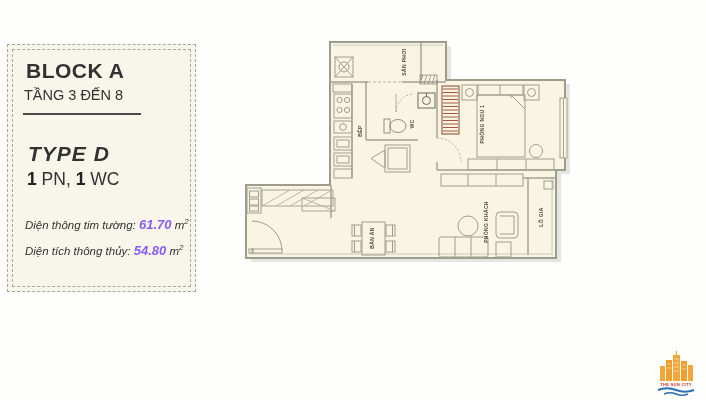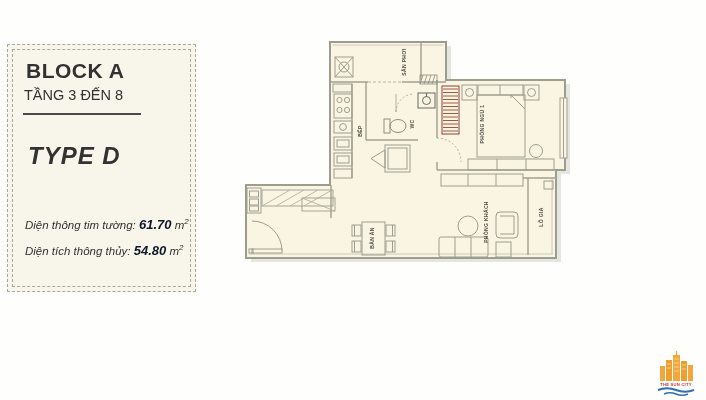--- a/index.html
+++ b/index.html
@@ -12,25 +12,25 @@
     position:absolute;left:7px;top:44px;width:189px;height:248px;
     background:#f8f6ea;border:1px dashed #a9a99b;box-sizing:border-box;
   }
   .panel-inner{
     position:absolute;inset:4px;border:1px dashed #a9a99b;
   }
   .panel .t{position:absolute;color:#323232;white-space:nowrap;}
   .block-title{left:18px;top:14px;font-size:21px;font-weight:bold;letter-spacing:.5px;}
   .floor-range{left:16px;top:42px;font-size:14.5px;color:#3c3c3c;}
   .rule{position:absolute;left:15px;top:68px;width:118px;height:0;border-bottom:2px solid #4a4a4a;}
-  .type-title{left:20px;top:97px;font-size:24px;font-weight:bold;font-style:italic;letter-spacing:1px;}
+  .type-title{left:20px;top:97px;font-size:21px;font-weight:bold;font-style:italic;letter-spacing:1px;}
   .config{left:19px;top:124px;font-size:17.5px;color:#3c3c3c;}
   .config b{font-weight:bold;color:#222;}
   .area{left:17px;font-size:11.5px;font-style:italic;color:#3f3f3f;}
-  .area .val{font-size:13px;font-weight:bold;font-style:italic;color:#0f172a;}
+  .area .val{font-size:13px;font-weight:bold;font-style:italic;color:#8b5cf6;}
   .area sup{font-size:8px;}
   .area1{top:172px;} .area2{top:198px;}
   
   .plan-svg{position:absolute;left:0;top:0;}
   .room-label{font-family:"Liberation Sans",sans-serif;font-size:5px;font-weight:bold;
     fill:#4a4a42;letter-spacing:.35px;}
   
   .logo{position:absolute;left:650px;top:350px;width:52px;height:48px;}
   .logo-text{font-family:"Liberation Sans",sans-serif;font-size:4.2px;font-weight:bold;
     fill:#c8382e;letter-spacing:.2px;}
@@ -39,20 +39,21 @@
 <body>
 
 <div id="stage">
 
   <div class="panel">
     <div class="panel-inner"></div>
     <div class="t block-title">BLOCK A</div>
     <div class="t floor-range">TẦNG 3 ĐẾN 8</div>
     <div class="rule"></div>
     <div class="t type-title">TYPE D</div>
+    <div class="t config"><b>1</b><span> PN, </span><b>1</b><span> WC</span></div>
     <div class="t area area1"><span>Diện thông tim tường: </span><span class="val">61.70</span><span> m</span><sup>2</sup></div>
     <div class="t area area2"><span>Diện tích thông thủy: </span><span class="val">54.80</span><span> m</span><sup>2</sup></div>
   </div>
 
   <svg class="plan-svg" width="706" height="400" viewBox="0 0 706 400">
 
     <polygon points="335,46 451,46 451,84 570,84 570,174 561,174 561,262 251,262 251,189 335,189" fill="#e6e6e1"></polygon>
 
     <polygon points="330,42 446,42 446,80 565,80 565,170 556,170 556,258 246,258 246,185 330,185" fill="#f9f5e2" stroke="#9d9d8d" stroke-width="2"></polygon>
 

